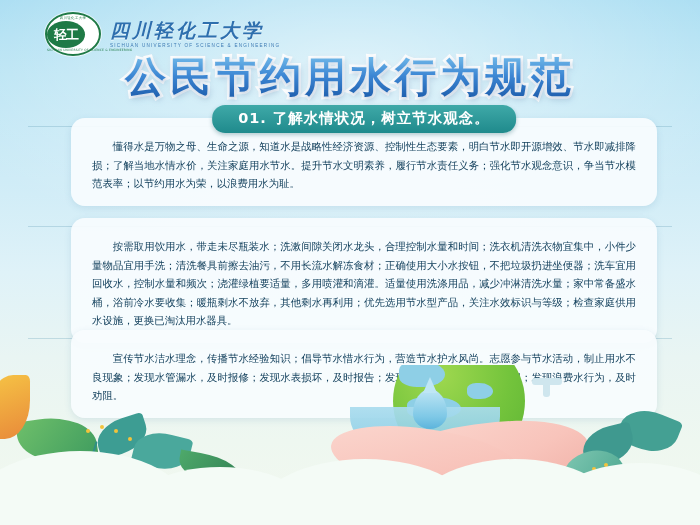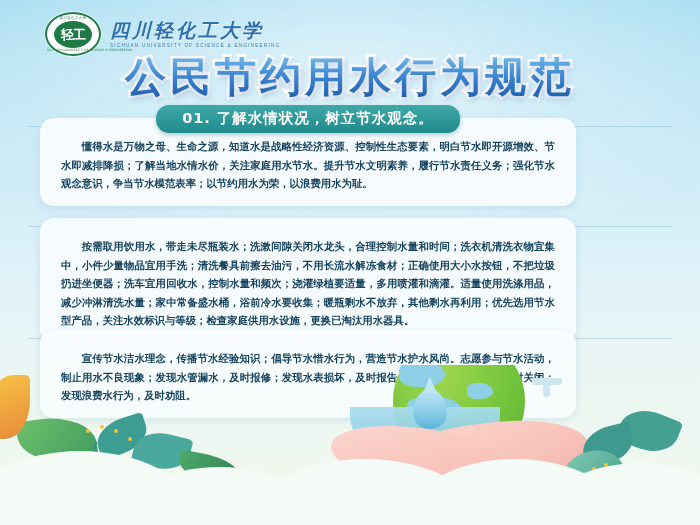--- a/index.html
+++ b/index.html
@@ -21,21 +21,21 @@
   
   .rule{position:absolute;left:28px;right:28px;height:1px;background:rgba(90,150,175,.28);}
 
   
   .brand{
     position:absolute;left:45px;top:12px;display:flex;align-items:center;gap:9px;
   }
   .logo{
     width:52px;height:40px;border-radius:50%;
     border:2px solid #1f7a46;background:#fff;
-    display:flex;align-items:center;justify-content:center;position:relative;
+    display:flex;align-items:center;position:relative;
     box-shadow:0 0 0 1px rgba(255,255,255,.6);
   }
   .logo .inner{
     width:38px;height:27px;border-radius:50%;background:#1f7a46;
     display:flex;align-items:center;justify-content:center;
   }
   .logo .glyph{
     color:#fff;font-size:13px;font-weight:bold;letter-spacing:-1px;
     font-family:"DejaVu Serif","Liberation Serif",serif;line-height:1;
   }
@@ -72,39 +72,39 @@
   }
   .title-shell{position:absolute;left:0;right:0;top:57px;text-align:center;line-height:1;}
   .title-outline{
     font-size:41px;font-weight:bold;letter-spacing:4px;color:transparent;
     -webkit-text-stroke:5px #ffffff;
     font-family:"DejaVu Sans","Liberation Sans",sans-serif;
   }
 
   
   .card{
-    position:absolute;left:40px;width:536px;
+    position:absolute;left:71px;width:586px;
     background:rgba(248,252,254,.93);
     border-radius:14px;
     box-shadow:0 2px 7px rgba(60,120,160,.14);
   }
   .pill{
     position:absolute;left:50%;transform:translateX(-50%);top:-13px;
     background:linear-gradient(180deg,#3fa9a8 0%,#1f8a8c 100%);
     color:#ffffff;border-radius:13px;
     padding:4px 26px 5px;
     font-size:14.5px;font-weight:bold;letter-spacing:1px;white-space:nowrap;
     font-family:"DejaVu Sans","Liberation Sans",sans-serif;
     box-shadow:0 2px 4px rgba(20,90,95,.3);
   }
   .body-text{
     padding:19px 21px 13px;
     font-size:10.4px;line-height:1.78;color:#15425e;
     text-align:justify;text-justify:inter-ideograph;
-    text-indent:2em;font-weight:bold;
+    text-indent:2em;font-weight:normal;
     font-family:"DejaVu Sans","Liberation Sans",sans-serif;
   }
 
   
   .illus{position:absolute;left:0;bottom:0;width:700px;height:160px;overflow:hidden;}
   .globe{
     position:absolute;right:175px;bottom:58px;width:132px;height:132px;border-radius:50%;
     background:radial-gradient(circle at 35% 30%,#9fd84f 0%,#74c43c 55%,#5bb233 100%);
   }
   .globe .sea{position:absolute;border-radius:40% 60% 55% 45%;background:#8ecfe6;}

